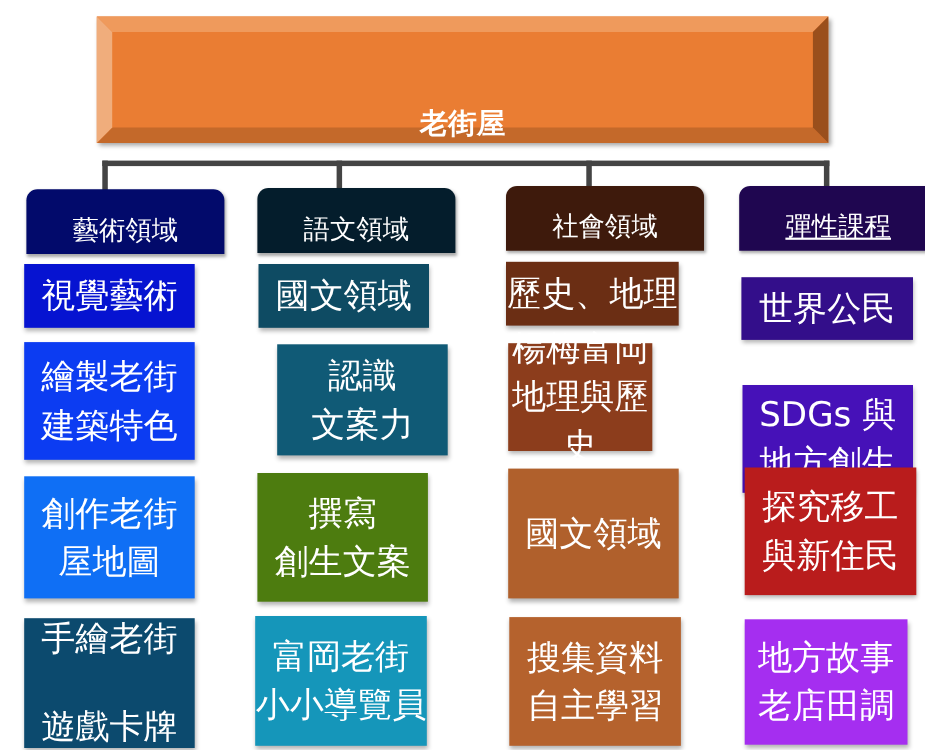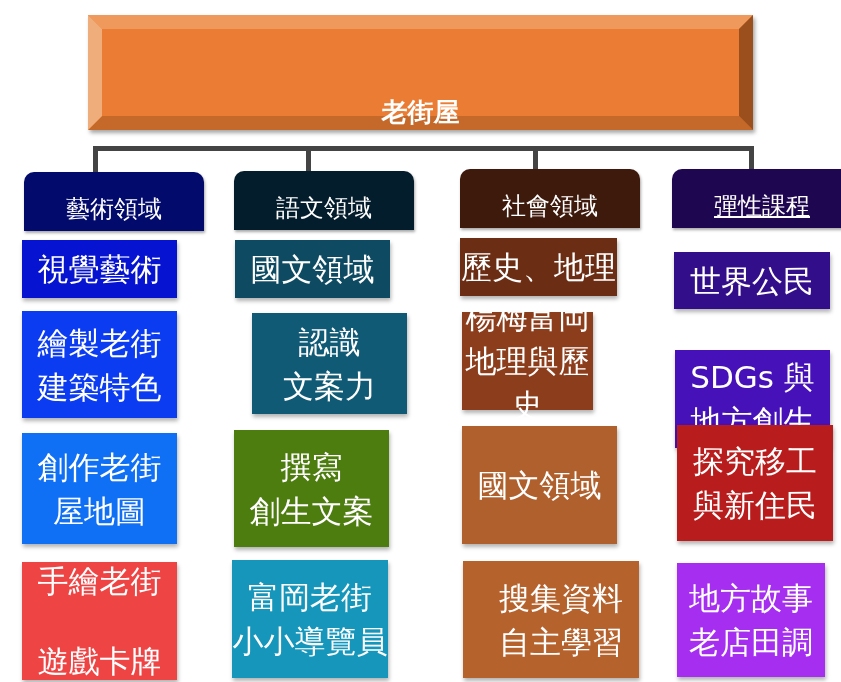--- a/index.html
+++ b/index.html
@@ -61,21 +61,21 @@
   <span>視覺藝術</span>
 </div>
 <div class="box" style="left:22px; top:311px; width:155px; height:107px; background:#0c3cf2;">
   <span>繪製老街</span>
   <span>建築特色</span>
 </div>
 <div class="box" style="left:22px; top:433px; width:155px; height:111px; background:#0f6ff5;">
   <span>創作老街</span>
   <span>屋地圖</span>
 </div>
-<div class="box" style="left:22px; top:562px; width:155px; height:118px; background:#ef4444;gap:36px;">
+<div class="box" style="left:22px; top:562px; width:155px; height:118px; background:#0c4a6e;gap:36px;">
   <span>手繪老街</span>
   <span>遊戲卡牌</span>
 </div>
 
 <div class="hdr" style="left:234px; top:171px; background:#041d2c;">
   <span>語文領域</span>
 </div>
 <div class="box" style="left:235px; top:240px; width:155px; height:58px; background:#0e4b63;">
   <span>國文領域</span>
 </div>
@@ -98,21 +98,21 @@
 <div class="box" style="left:460px; top:238px; width:157px; height:58px; background:#6b2e14;">
   <span>歷史、地理</span>
 </div>
 <div class="box" style="left:462px; top:312px; width:131px; height:98px; background:#8c3d1c;">
   <span>楊梅富岡</span>
   <span>地理與歷史</span>
 </div>
 <div class="box" style="left:462px; top:426px; width:155px; height:118px; background:#b0602c;">
   <span>國文領域</span>
 </div>
-<div class="box" style="left:463px; top:561px; width:156px; height:117px; background:#b5622d;padding-left:20px;">
+<div class="box" style="left:463px; top:561px; width:156px; height:117px; background:#b5622d;">
   <span>搜集資料</span>
   <span>自主學習</span>
 </div>
 
 <div class="hdr" style="left:672px; top:169px; background:#1f0650;text-decoration:underline;">
   <span>彈性課程</span>
 </div>
 <div class="box" style="left:674px; top:252px; width:156px; height:57px; background:#330e8a;">
   <span>世界公民</span>
 </div>

